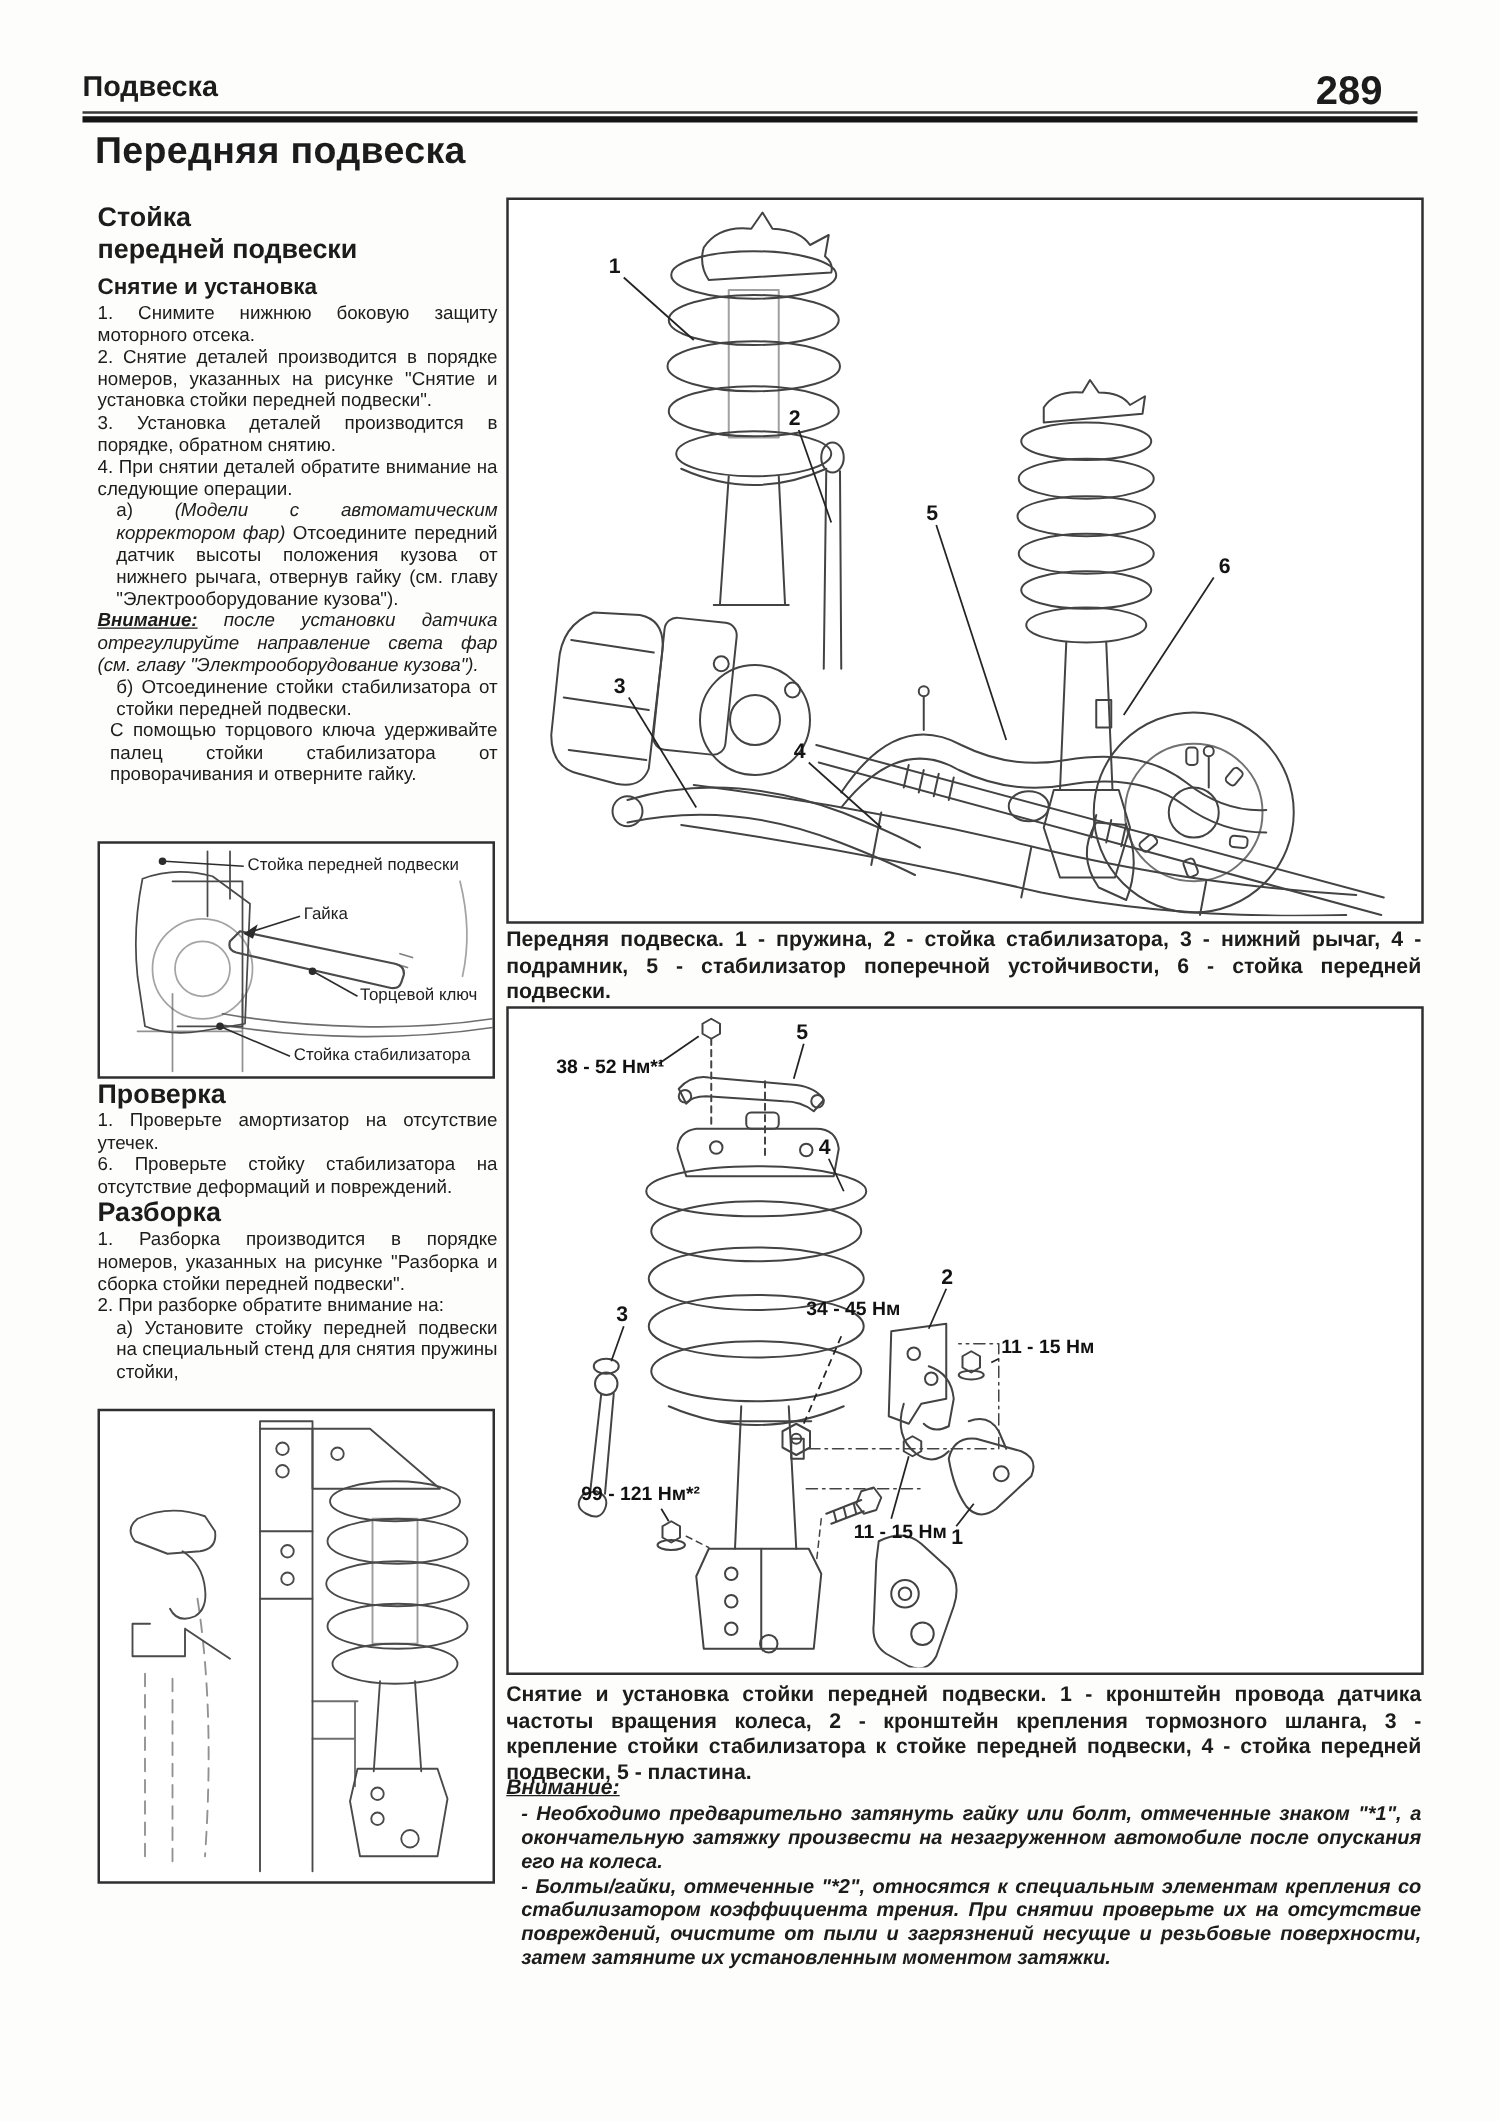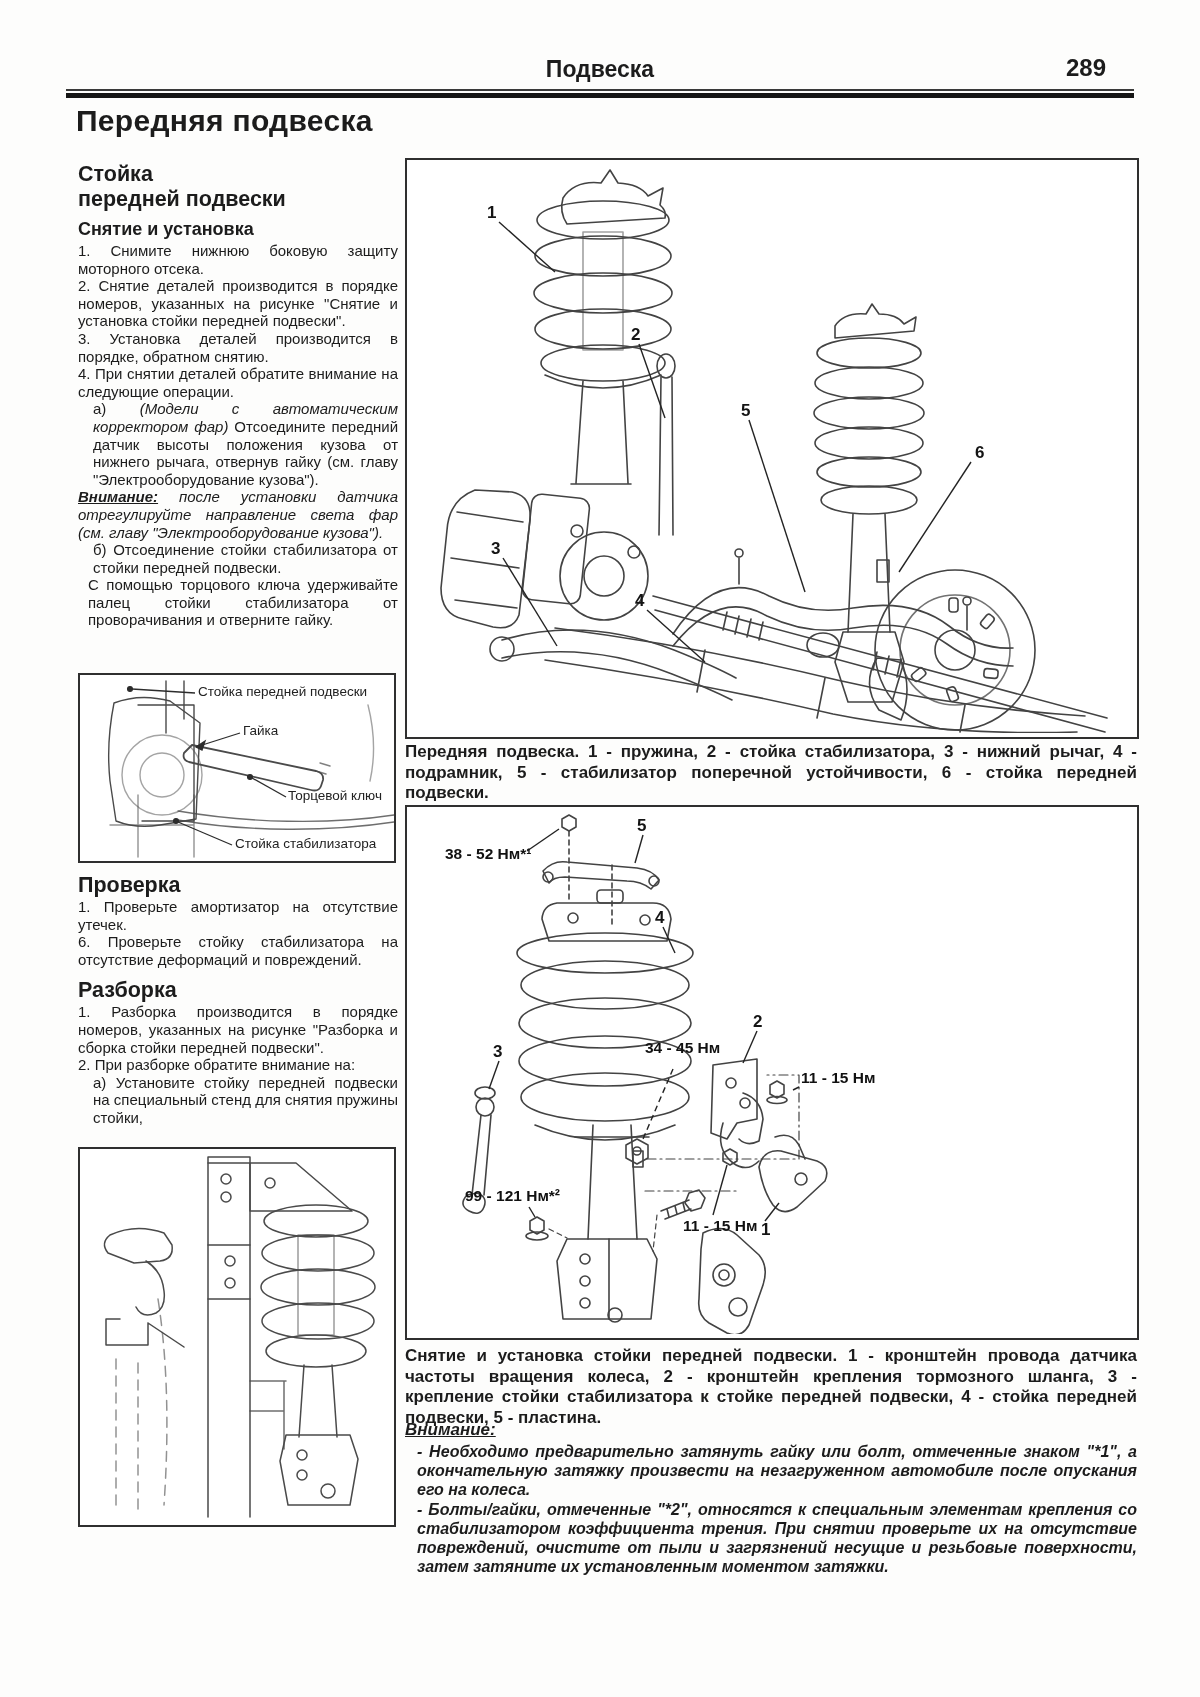--- a/index.html
+++ b/index.html
@@ -1,29 +1,29 @@
 <!DOCTYPE html>
 <html><head>
 <meta charset="utf-8">
 <style>
   html,body{margin:0;padding:0;background:#e9e9e7;}
   .page{position:relative;width:1200px;height:1697px;background:#fdfdfc;margin:0 auto;
         font-family:"Liberation Sans", sans-serif;color:#1c1c1c;overflow:hidden;}
   .abs{position:absolute;}
   
-  .hdr-title{left:66px;top:56px;width:1068px;text-align:center;font-weight:bold;font-size:23px;}
-  .hdr-num{left:1000px;top:54px;width:106px;text-align:right;font-weight:bold;font-size:24px;}
+  .hdr-title{left:66px;top:56px;width:1068px;font-weight:bold;font-size:23px;}
+  .hdr-num{left:1000px;top:54px;width:106px;text-align:right;font-weight:bold;font-size:32px;}
   .rule-thin{left:66px;top:89px;width:1068px;height:2px;background:#3a3a3a;}
   .rule-thick{left:66px;top:93px;width:1068px;height:5px;background:#151515;}
   
   .h1{left:76px;top:104px;width:520px;font-size:30px;font-weight:bold;letter-spacing:.3px;}
   .leftcol{left:78px;top:162px;width:320px;}
   .h2{font-size:21.5px;line-height:25px;font-weight:bold;margin:0;}
   .h3{font-size:18px;line-height:22px;font-weight:bold;margin:6px 0 2px 0;}
-  .h2.spaced{margin-top:10px;}
+  .h2.spaced{margin-top:0;}
   p.body{font-size:15px;line-height:17.6px;text-align:justify;margin:0;}
   p.body.ind{padding-left:15px;}
   p.body.ind2{padding-left:10px;}
   .it{font-style:italic;}
   .attn-label{font-style:italic;font-weight:bold;text-decoration:underline;}
   
   .sketchbox{position:relative;border:2px solid #2f2f2f;background:#fff;}
   .box1{width:314px;height:186px;margin-top:44px;}
   .box2{width:314px;height:376px;margin-top:20px;}
   .sk-label{position:absolute;font-size:13.5px;color:#222;white-space:nowrap;}

